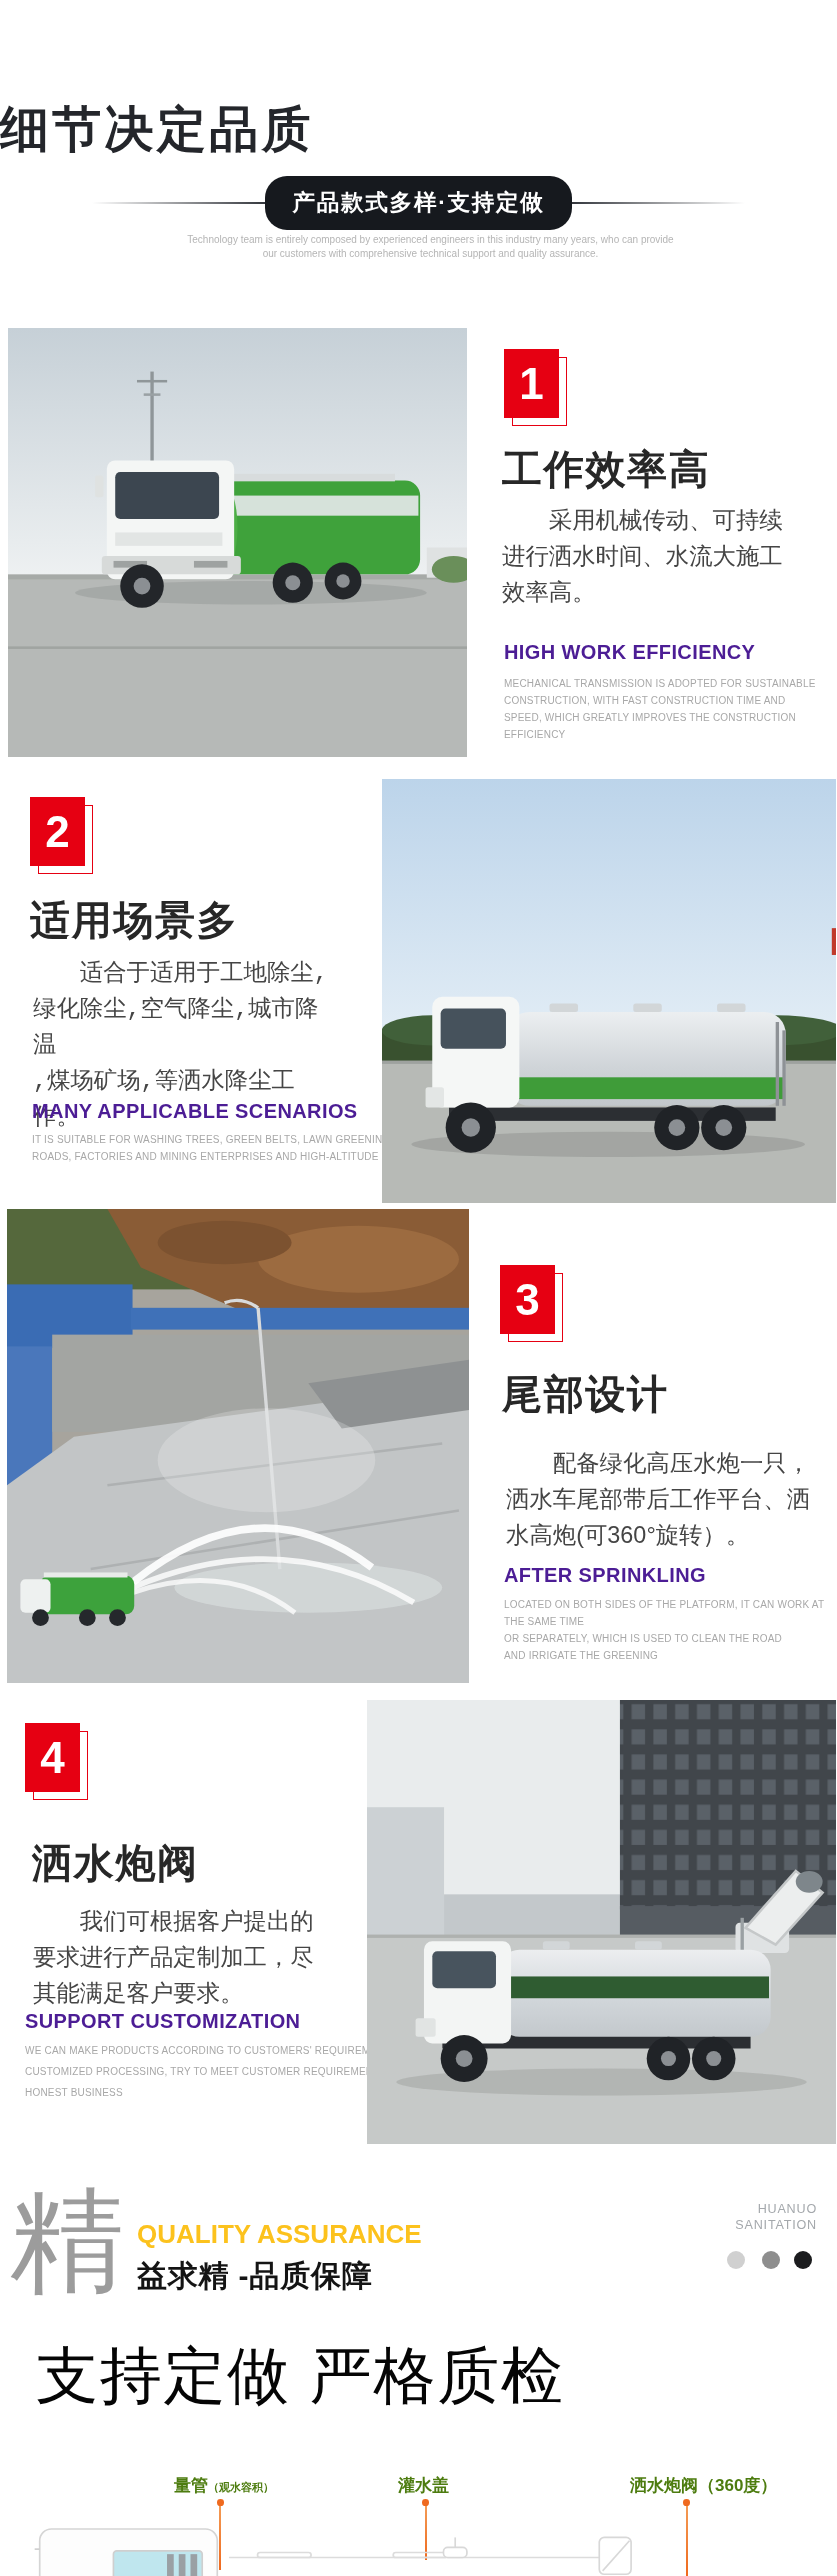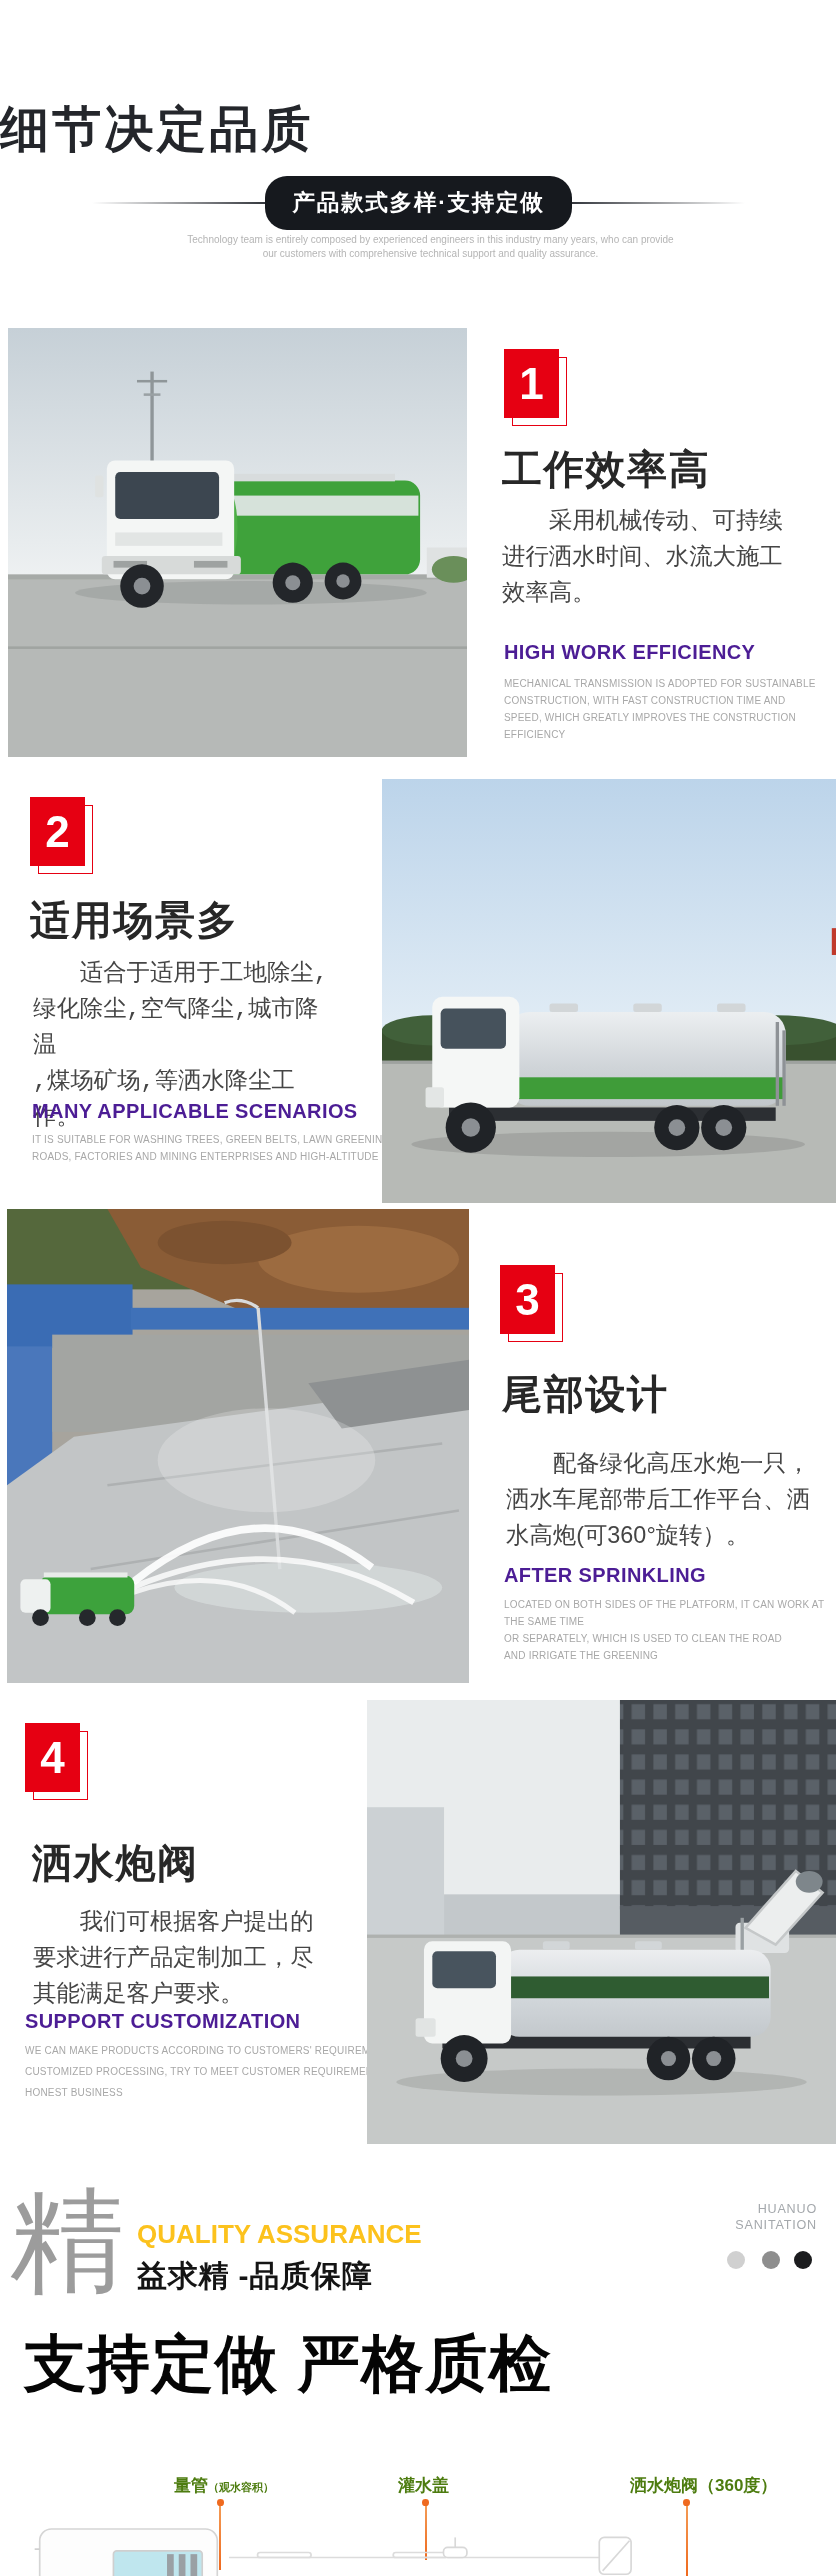--- a/index.html
+++ b/index.html
@@ -67,21 +67,21 @@
   .jing{position:absolute;left:10px;top:2182px;margin:0;font-size:114px;line-height:117px;
         font-weight:300;color:#9c9c9c;}
   .q-en{position:absolute;left:137px;top:2219px;margin:0;font-size:26px;font-weight:700;color:#fcc21d;}
   .q-cn{position:absolute;left:137px;top:2256px;margin:0;font-size:30px;font-weight:600;color:#141414;letter-spacing:0.8px;}
   .brand{position:absolute;right:20px;top:2201px;margin:0;text-align:right;font-size:12.6px;
          line-height:16px;color:#a4a8ac;letter-spacing:0.8px;white-space:pre-line;}
   .dot{position:absolute;top:2251px;width:18.4px;height:18.4px;border-radius:50%;}
   .dot1{left:727px;background:#d0d0d0;}
   .dot2{left:762px;background:#8e8e8e;}
   .dot3{left:794px;background:#1b1c1e;}
-  .slogan{position:absolute;left:20px;top:2318px;margin:4px;font-size:62px;font-weight:700;
+  .slogan{position:absolute;left:20px;top:2318px;margin:16px;font-size:62px;font-weight:400;
           color:#050505;letter-spacing:1.7px;}
 
   
   .dlabel{position:absolute;top:2474px;margin:0;color:#4d7c0f;font-weight:700;font-size:17px;white-space:nowrap;}
   .dlabel .sub{font-size:11px;font-weight:700;}
   .dl1{left:174px;} .dl2{left:398px;} .dl3{left:630px;}
   .ddot{position:absolute;width:6.7px;height:6.7px;border-radius:50%;background:#ef6a1f;}
   .dline{position:absolute;width:1.7px;background:linear-gradient(#f39b55,#ef6a1f);}
   .ddot1{left:217px;top:2499px;} .dline1{left:219px;top:2506px;height:64px;}
   .ddot2{left:422px;top:2499px;} .dline2{left:425px;top:2506px;height:54px;}

